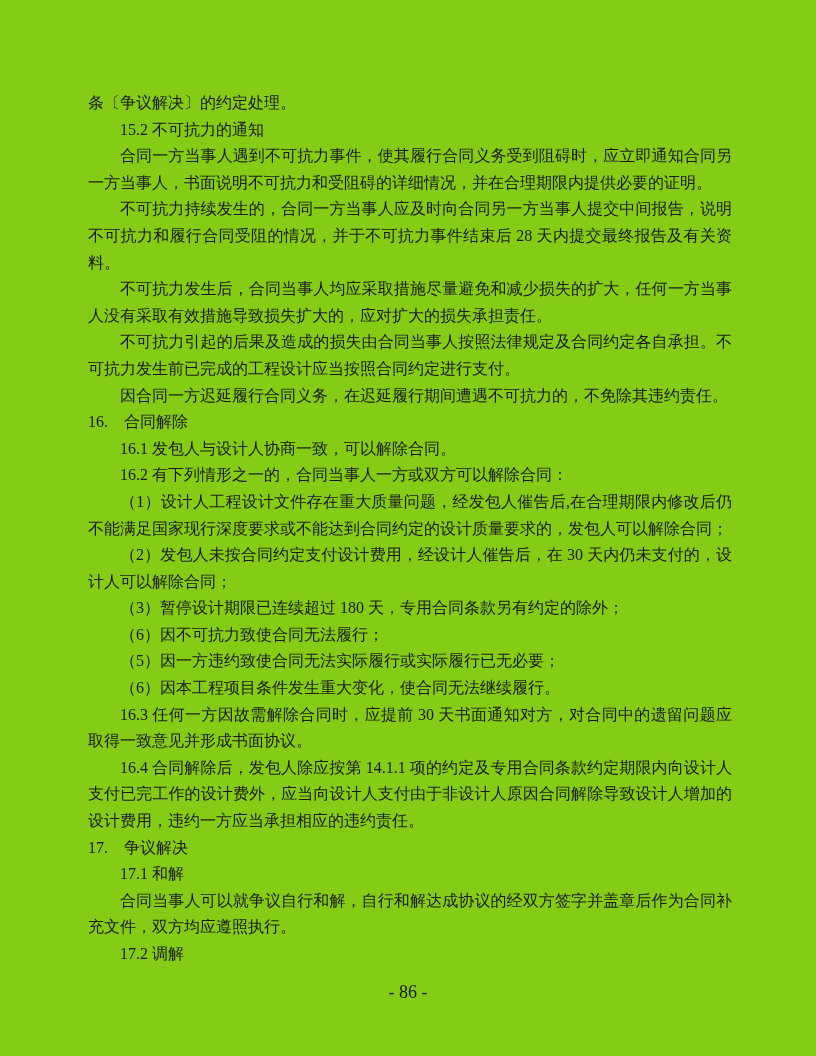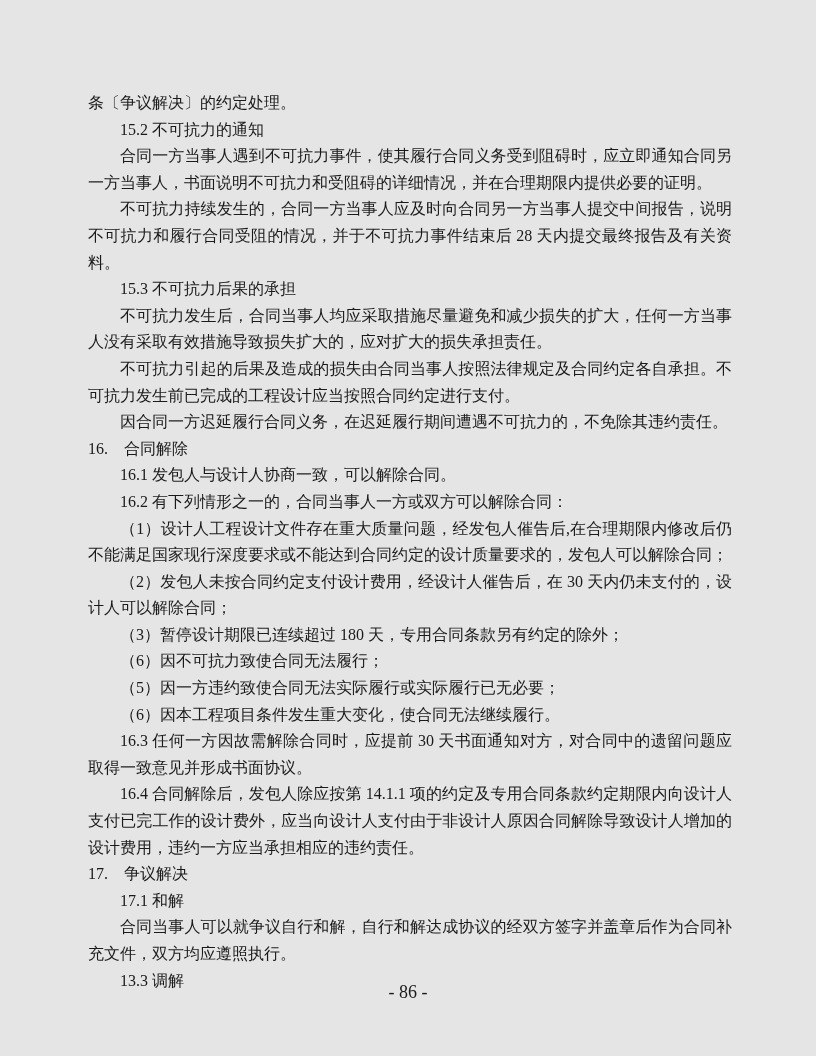--- a/index.html
+++ b/index.html
@@ -10,21 +10,21 @@
   body {
     width: 816px;
     height: 1056px;
     font-family: "Liberation Serif", "DejaVu Serif", serif;
     color: #1a1a1a;
   }
   .page {
     position: relative;
     width: 816px;
     height: 1056px;
-    background: #e5e5e5;
+    background: #84cc16;
     overflow: hidden;
   }
   .content {
     position: absolute;
     left: 88px;
     top: 90px;
     width: 644px;
     font-size: 16px;
     line-height: 26.6px;
     text-align: justify;
@@ -51,34 +51,33 @@
 </style>
 </head>
 <body>
 
 <div class="page">
   <div class="content">
       <p class="para">条〔争议解决〕的约定处理。</p>
       <p class="para indent">15.2 不可抗力的通知</p>
       <p class="para indent">合同一方当事人遇到不可抗力事件，使其履行合同义务受到阻碍时，应立即通知合同另一方当事人，书面说明不可抗力和受阻碍的详细情况，并在合理期限内提供必要的证明。</p>
       <p class="para indent">不可抗力持续发生的，合同一方当事人应及时向合同另一方当事人提交中间报告，说明不可抗力和履行合同受阻的情况，并于不可抗力事件结束后 28 天内提交最终报告及有关资料。</p>
-      <p class="para indent">15.3 不可抗力后果的承担</p>
       <p class="para indent">不可抗力发生后，合同当事人均应采取措施尽量避免和减少损失的扩大，任何一方当事人没有采取有效措施导致损失扩大的，应对扩大的损失承担责任。</p>
       <p class="para indent">不可抗力引起的后果及造成的损失由合同当事人按照法律规定及合同约定各自承担。不可抗力发生前已完成的工程设计应当按照合同约定进行支付。</p>
       <p class="para indent">因合同一方迟延履行合同义务，在迟延履行期间遭遇不可抗力的，不免除其违约责任。</p>
       <p class="para">16.　合同解除</p>
       <p class="para indent">16.1 发包人与设计人协商一致，可以解除合同。</p>
       <p class="para indent">16.2 有下列情形之一的，合同当事人一方或双方可以解除合同：</p>
       <p class="para indent">（1）设计人工程设计文件存在重大质量问题，经发包人催告后,在合理期限内修改后仍不能满足国家现行深度要求或不能达到合同约定的设计质量要求的，发包人可以解除合同；</p>
       <p class="para indent">（2）发包人未按合同约定支付设计费用，经设计人催告后，在 30 天内仍未支付的，设计人可以解除合同；</p>
       <p class="para indent">（3）暂停设计期限已连续超过 180 天，专用合同条款另有约定的除外；</p>
       <p class="para indent">（6）因不可抗力致使合同无法履行；</p>
       <p class="para indent">（5）因一方违约致使合同无法实际履行或实际履行已无必要；</p>
       <p class="para indent">（6）因本工程项目条件发生重大变化，使合同无法继续履行。</p>
       <p class="para indent">16.3 任何一方因故需解除合同时，应提前 30 天书面通知对方，对合同中的遗留问题应取得一致意见并形成书面协议。</p>
       <p class="para indent">16.4 合同解除后，发包人除应按第 14.1.1 项的约定及专用合同条款约定期限内向设计人支付已完工作的设计费外，应当向设计人支付由于非设计人原因合同解除导致设计人增加的设计费用，违约一方应当承担相应的违约责任。</p>
       <p class="para">17.　争议解决</p>
       <p class="para indent">17.1 和解</p>
       <p class="para indent">合同当事人可以就争议自行和解，自行和解达成协议的经双方签字并盖章后作为合同补充文件，双方均应遵照执行。</p>
-      <p class="para indent">13.3 调解</p>
+      <p class="para indent">17.2 调解</p>
     </div>
   <div class="footer">- 86 -</div>
 </div>
 
 </body></html>

